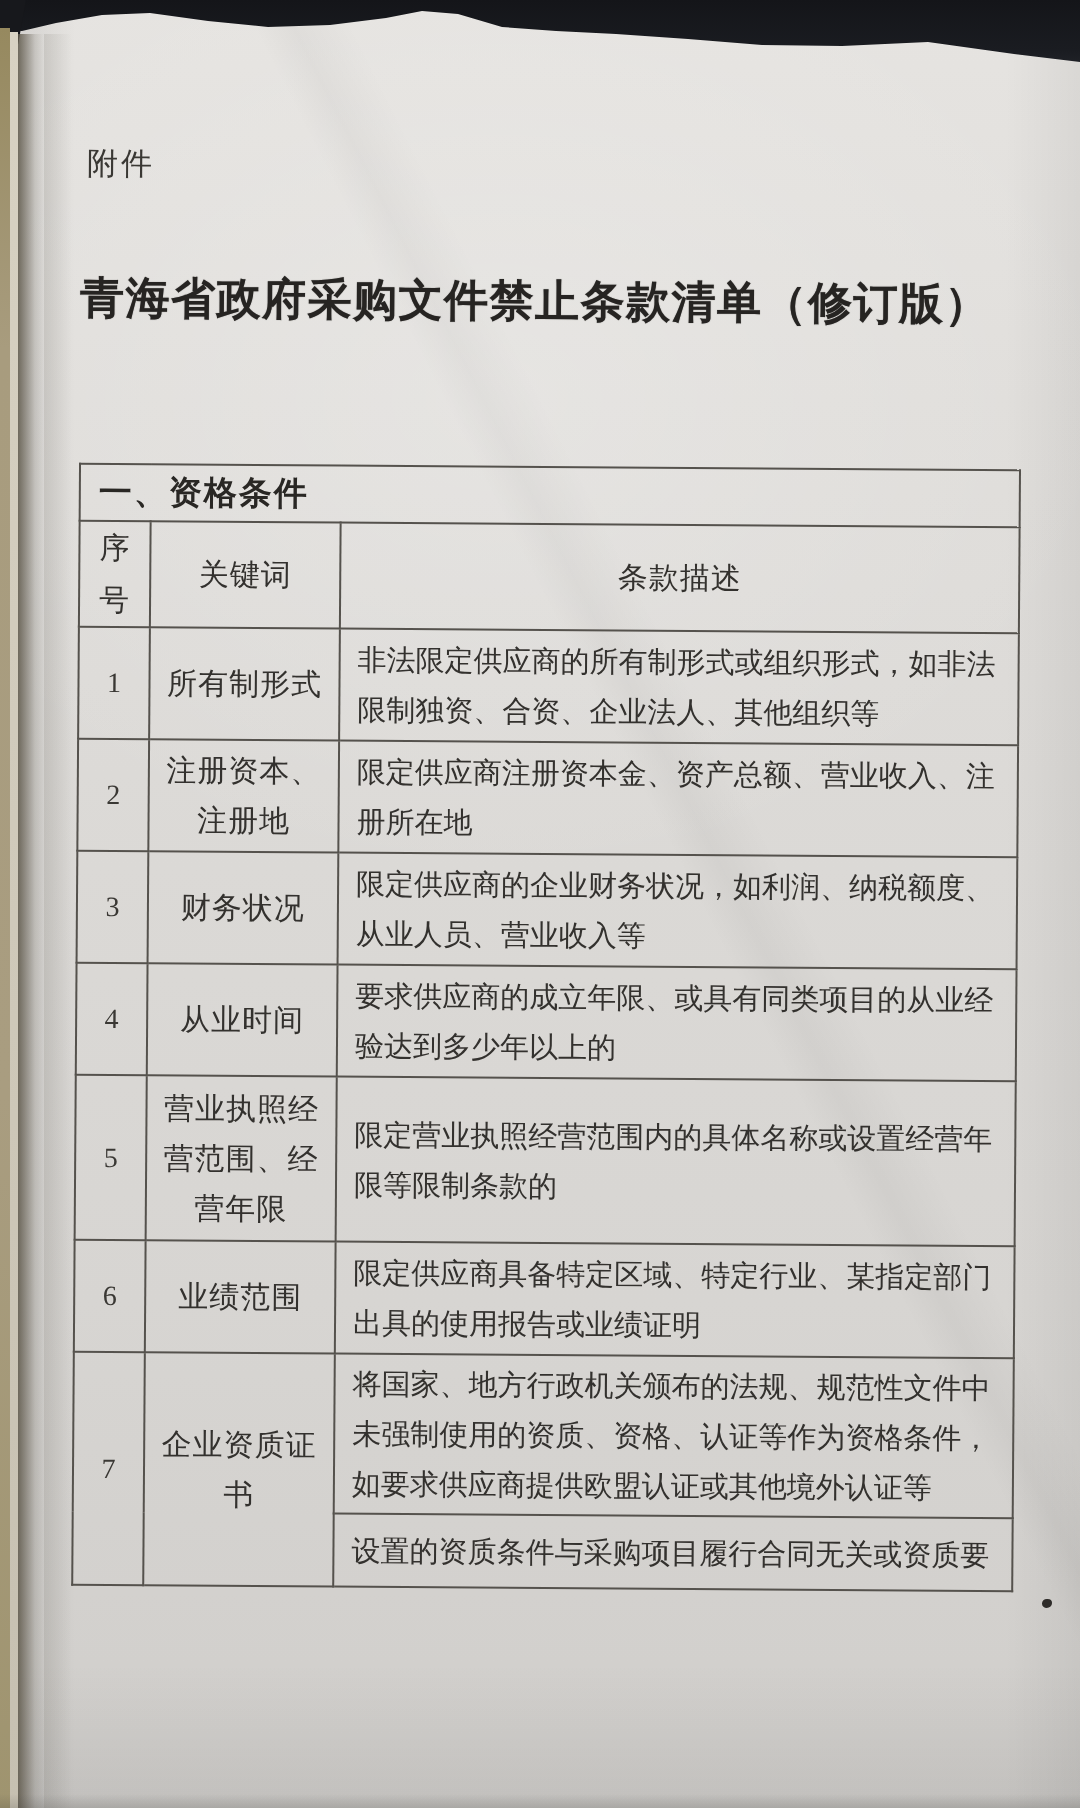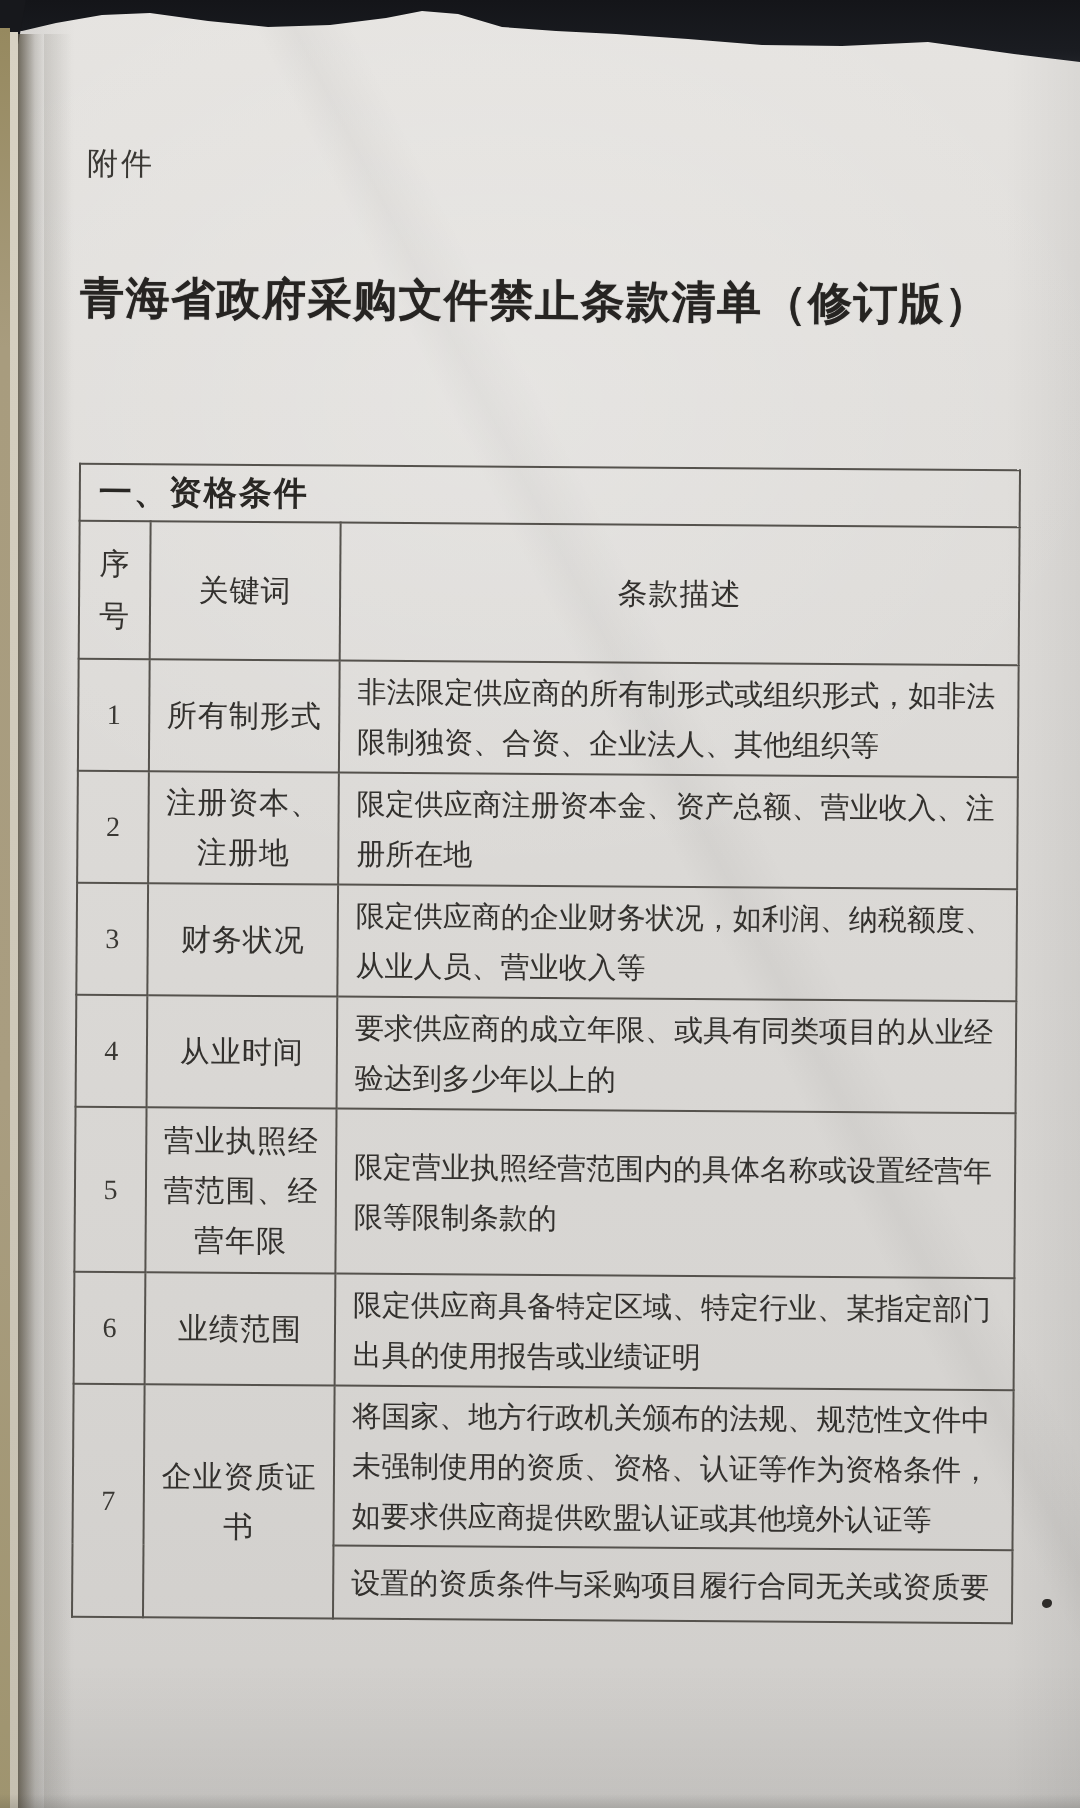--- a/index.html
+++ b/index.html
@@ -79,21 +79,21 @@
   td.no-cell{
     text-align:center;font-size:28px;color:#3a3834;
   }
   td.kw-cell{
     text-align:center;font-size:30px;line-height:50px;letter-spacing:1px;
     padding:0 16px;
   }
   td.head-cell{
     text-align:center;font-size:30px;line-height:50px;letter-spacing:1px;
   }
-  td.head-no{padding:16px 14px;line-height:52px;}
+  td.head-no{padding:0 14px;line-height:52px;}
   td.desc-cell{
     font-size:29px;line-height:50px;letter-spacing:0;
     padding:4px 17px;text-align:left;
   }
   .speck{
     position:absolute;left:1042px;top:1599px;width:10px;height:9px;
     background:#2e2c29;border-radius:50% 45% 55% 50%;
   }
   .bottom-shade{position:absolute;left:0;right:0;bottom:0;height:14px;
     background:linear-gradient(0deg, rgba(60,58,54,0.18), rgba(60,58,54,0));}

